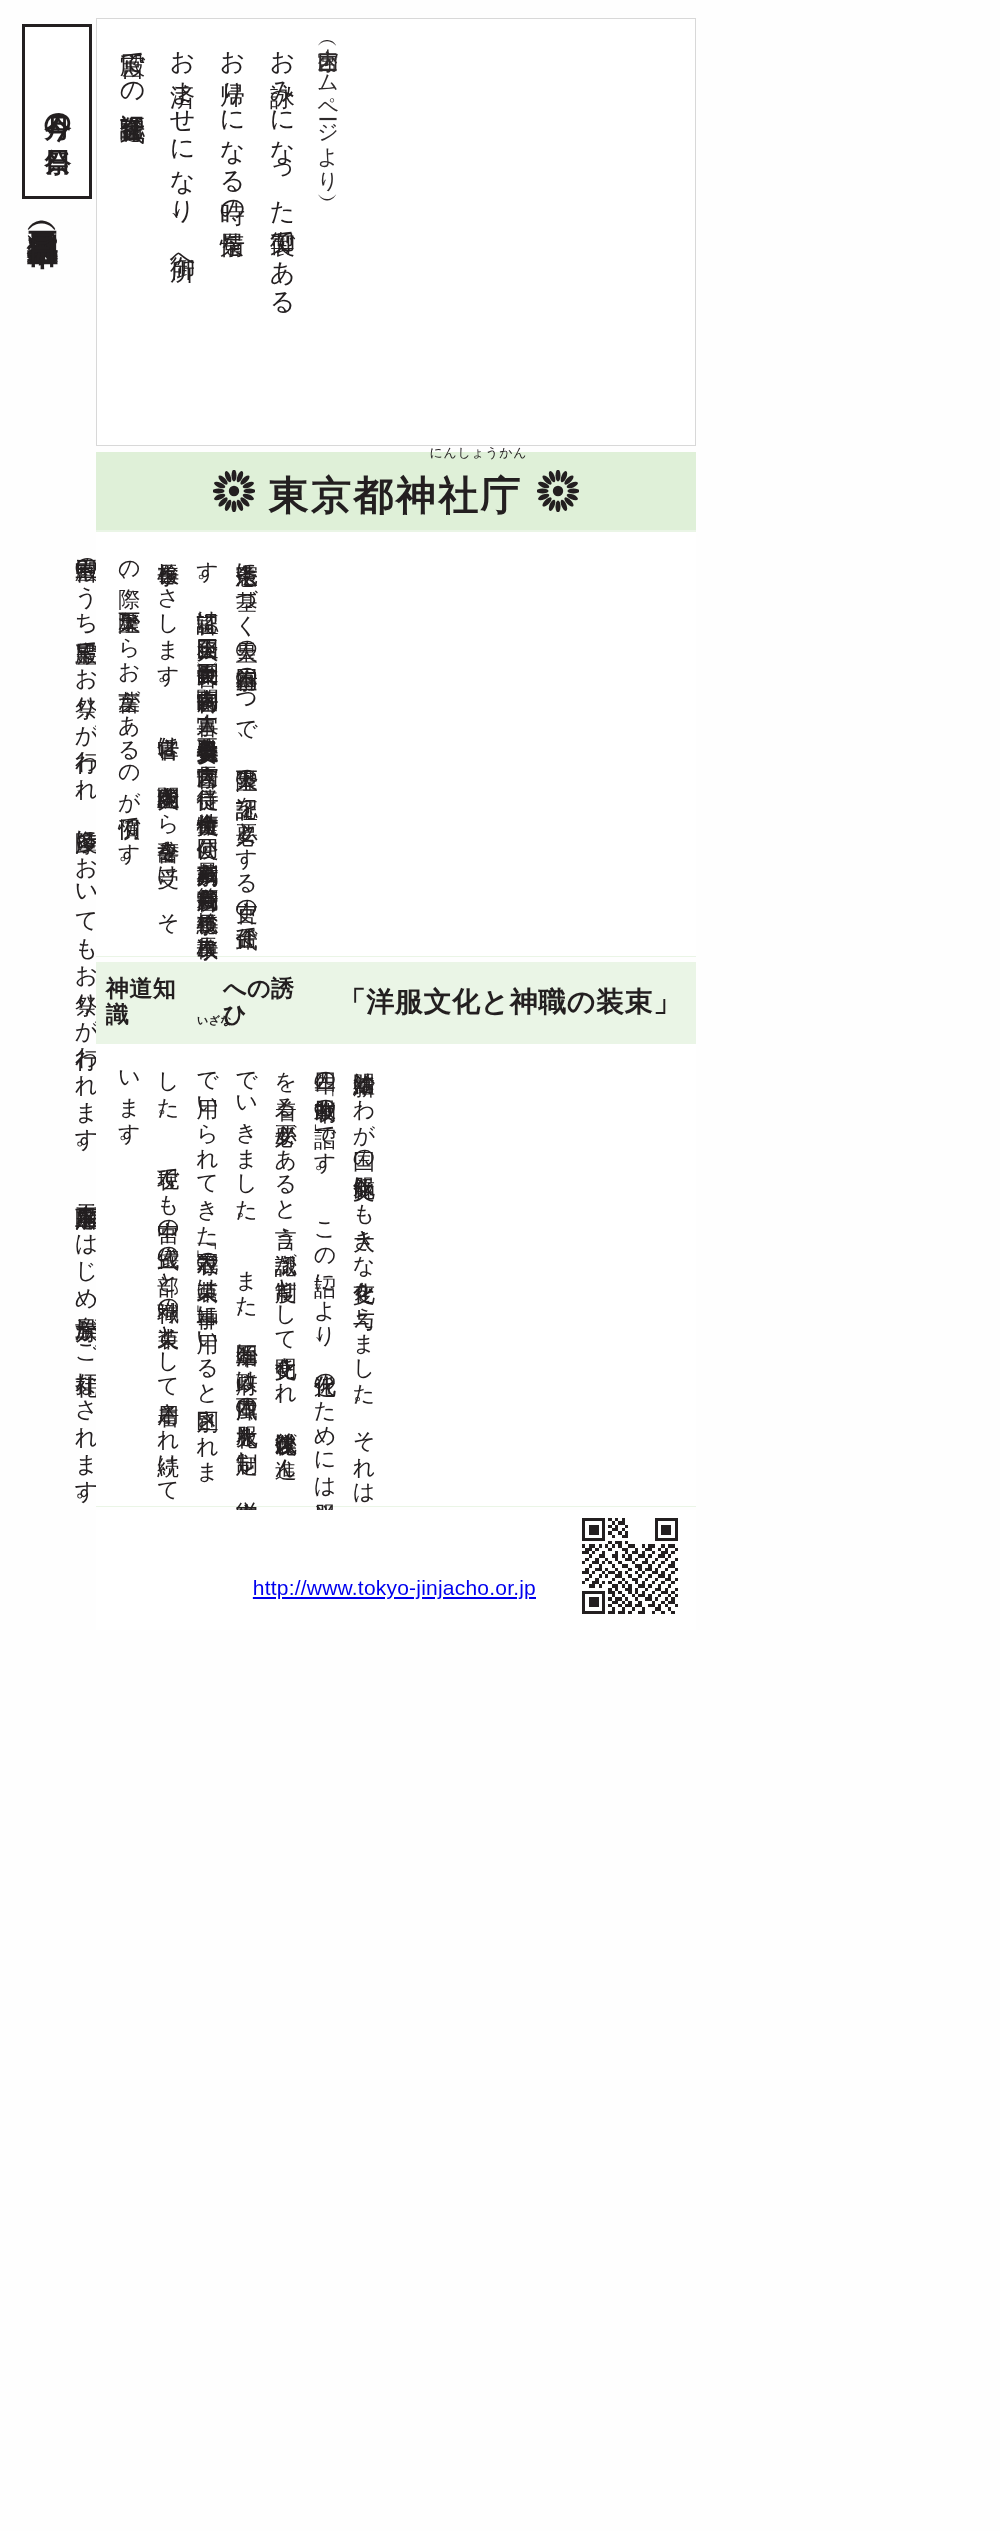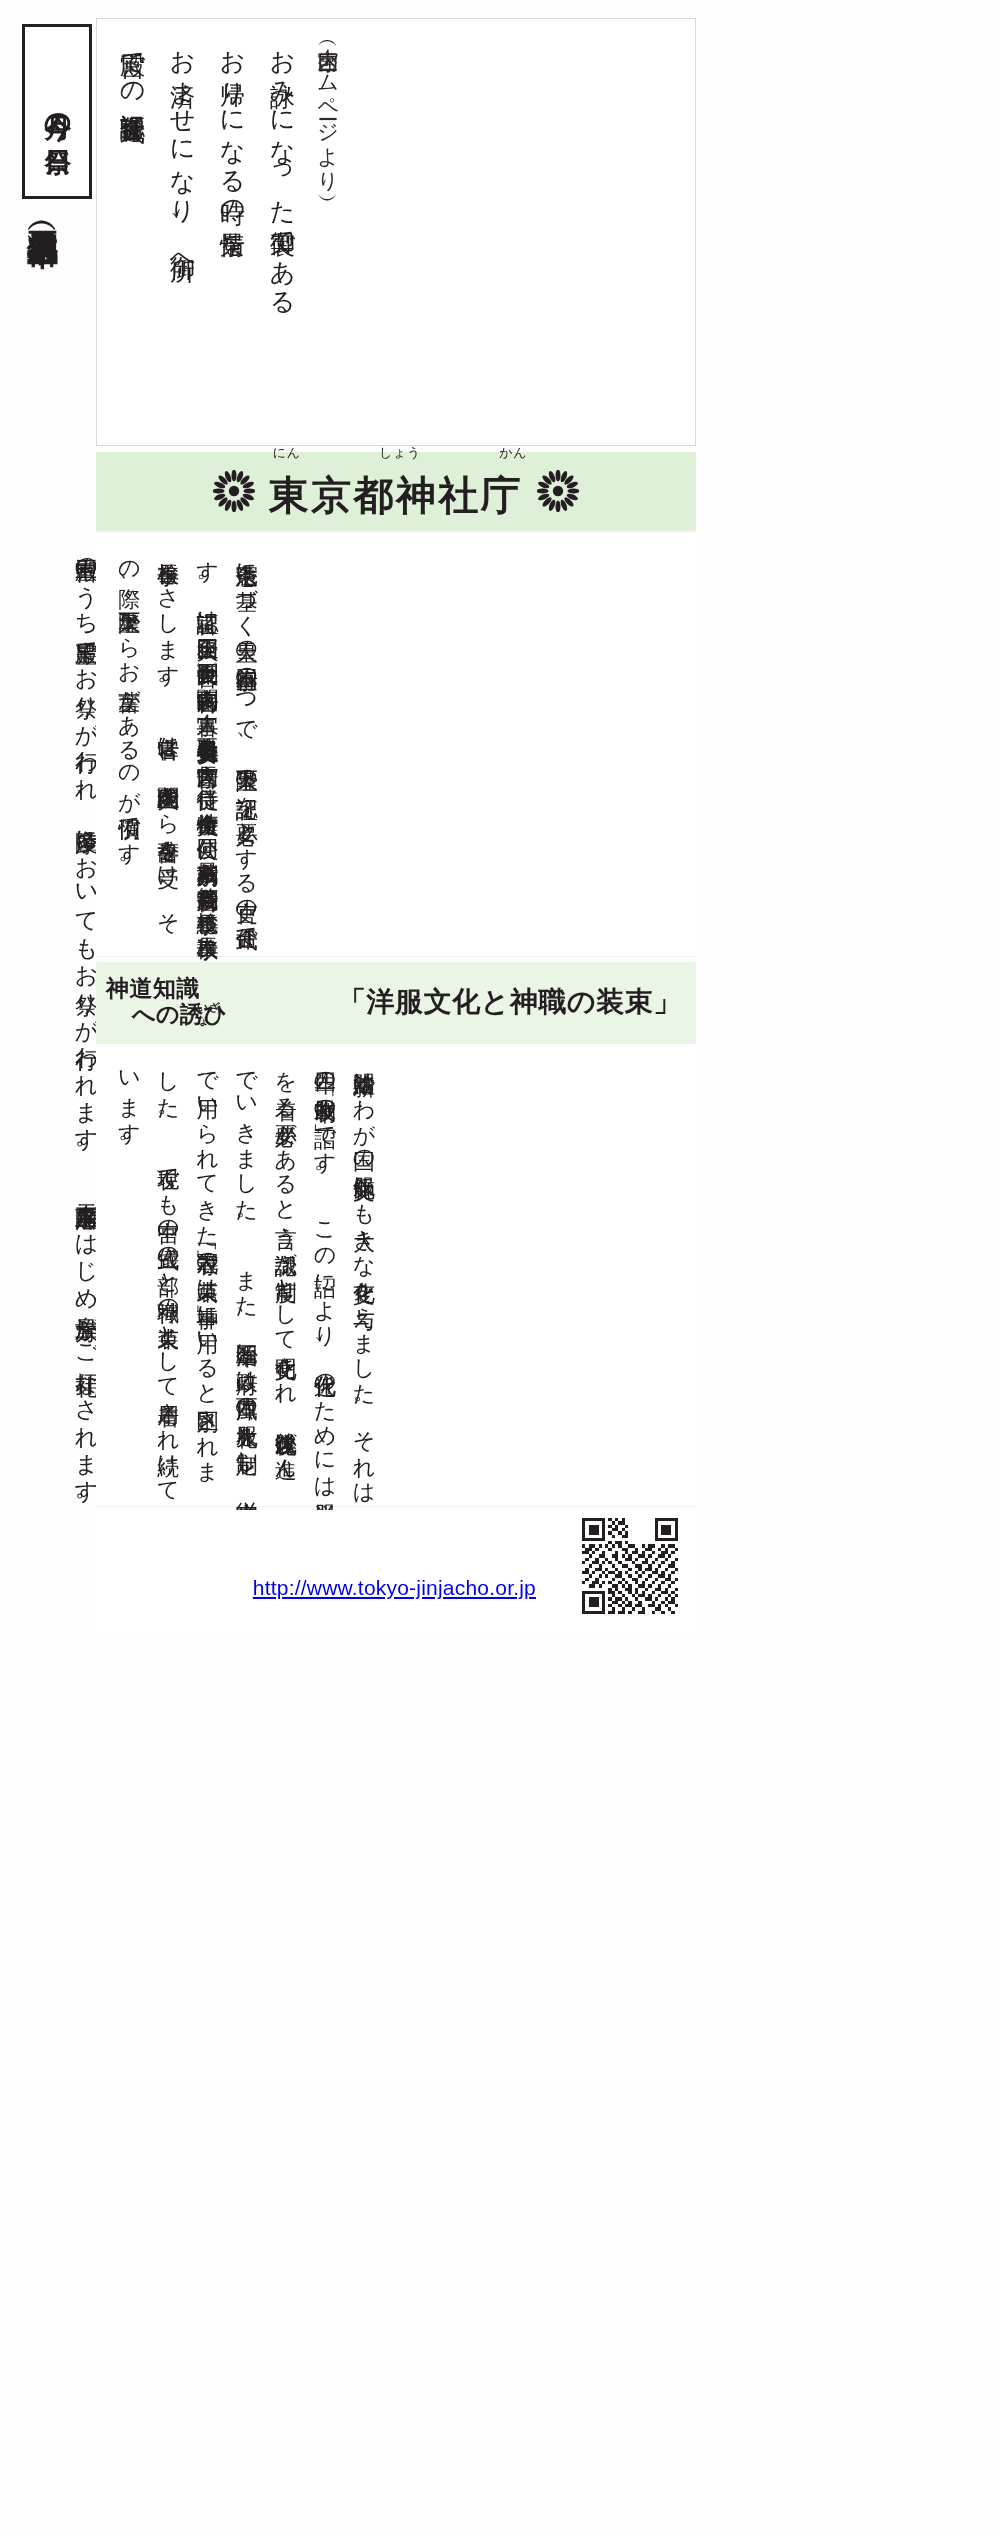--- a/index.html
+++ b/index.html
@@ -146,21 +146,21 @@
     padding-top: 8px;
   }
   .ruby-row {
     position: absolute;
     top: -16px;
     left: 4px;
     font-size: 13px;
     letter-spacing: 0.05em;
     width: 100%;
     display: flex;
-    justify-content: space-between;
+    justify-content: flex-end;
     font-weight: normal;
   }
   .sec1-body {
     position: absolute;
     left: 0;
     top: 80px;
     width: 600px;
     height: 424px;
     background: #ffffff;
     box-sizing: border-box;
@@ -196,21 +196,21 @@
     padding: 0 14px 0 0;
     box-sizing: border-box;
     gap: 10px;
   }
   .sec2-kicker {
     font-size: 23px;
     font-weight: bold;
     line-height: 1.15;
     letter-spacing: 0.02em;
     display: flex;
-    flex-direction: column;
+    flex-direction: row;
     align-items: flex-start;
     margin-right: auto;
     margin-left: 10px;
     position: relative;
   }
   .sec2-kicker .l1 { display: block; }
   .sec2-kicker .l2 { display: block; margin-left: 26px; font-family: Liberation Serif, serif; }
   .sec2-kicker .mini {
     position: absolute;
     left: 52px;

